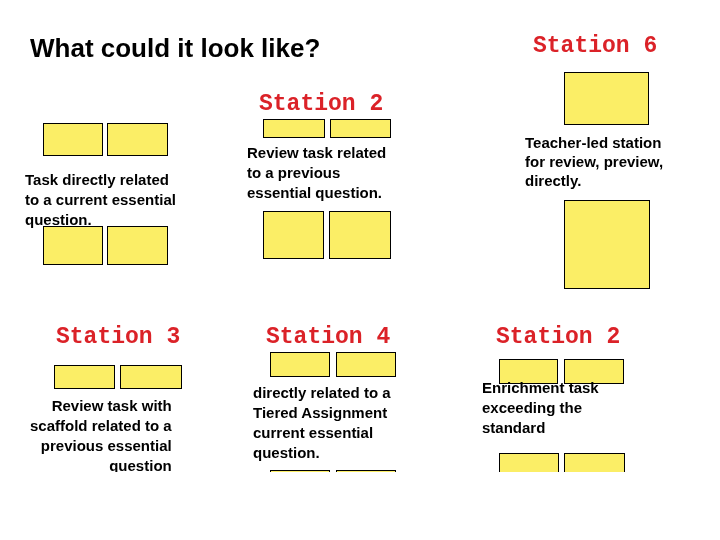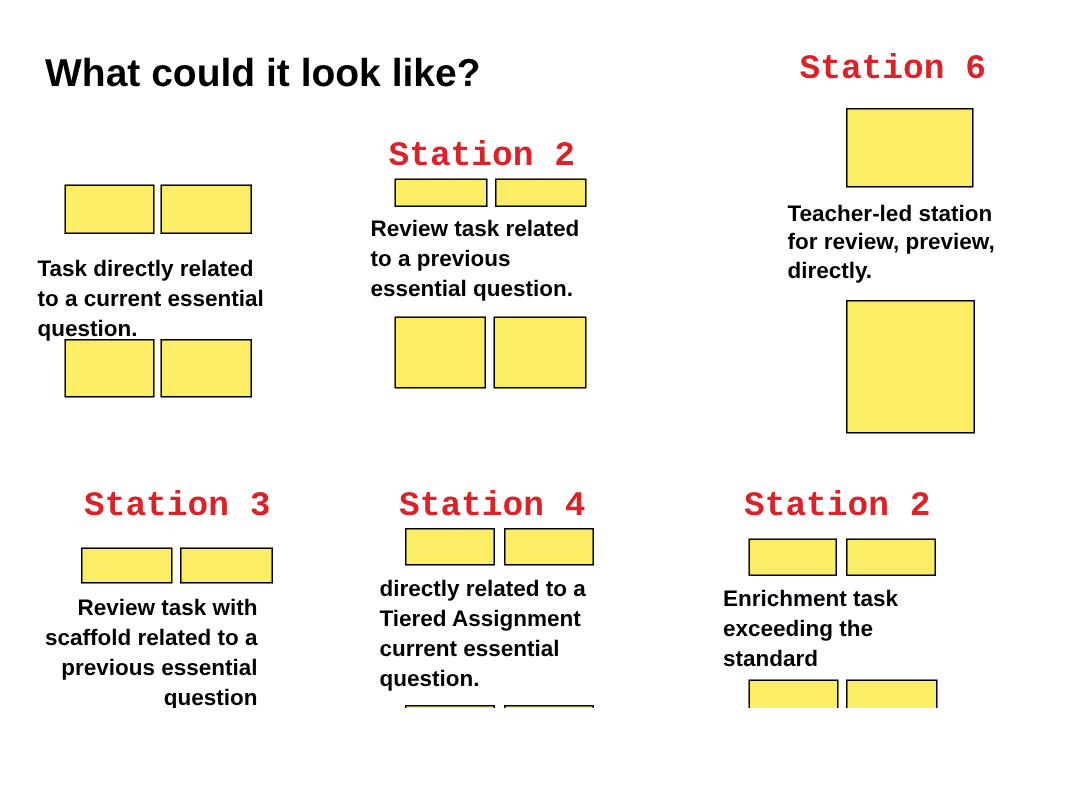--- a/index.html
+++ b/index.html
@@ -106,21 +106,21 @@
     <div class="desc-line">Tiered Assignment</div>
     <div class="desc-line">current essential</div>
     <div class="desc-line">question.</div>
   </div>
   <div class="desk" style="left:270px; top:470px; width:60px; height:23px;"></div>
   <div class="desk" style="left:336px; top:470px; width:60px; height:23px;"></div>
 
   <div class="station-heading" style="left:496px; top:324px;">Station 2</div>
   <div class="desk" style="left:499px; top:359px; width:59px; height:25px;"></div>
   <div class="desk" style="left:564px; top:359px; width:60px; height:25px;"></div>
-  <div class="desc" style="left:482px; top:390px;">
+  <div class="desc" style="left:482px; top:378px;">
     <div class="desc-line">Enrichment task</div>
     <div class="desc-line">exceeding the</div>
     <div class="desc-line">standard</div>
   </div>
   <div class="desk" style="left:499px; top:453px; width:60px; height:47px;"></div>
   <div class="desk" style="left:564px; top:453px; width:61px; height:47px;"></div>
 
 </div>
 
 </body></html>

